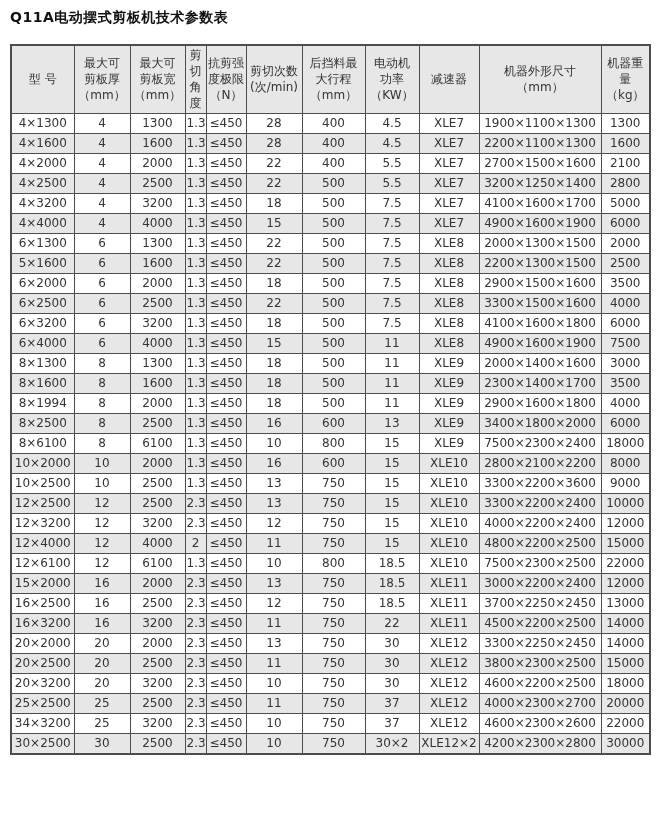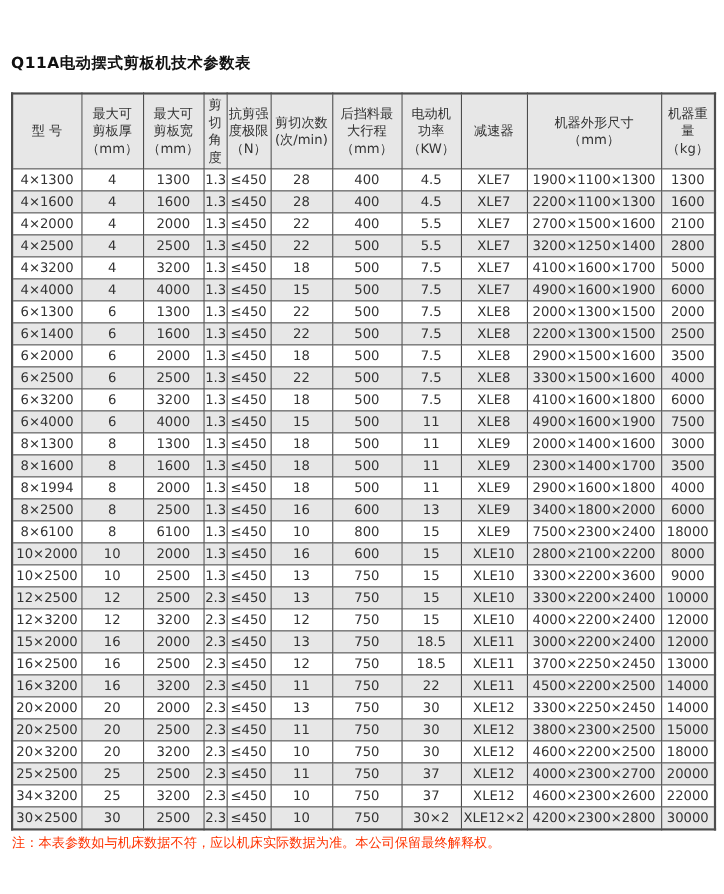--- a/index.html
+++ b/index.html
@@ -23,21 +23,20 @@
     background: #ffffff;
     padding: 6px 8px 0 10px;
     overflow: hidden;
   }
   .title {
     font-size: 14px;
     font-weight: 700;
     color: var(--title-color);
     padding-top: 3px;
     letter-spacing: 0.5px;
-    margin-top: 40px;
   }
   table.spec {
     border-collapse: collapse;
     table-layout: fixed;
     width: 640px;
     margin-top: 17px;
     border: 2px solid var(--border-color);
   }
   table.spec th,
   table.spec td {
@@ -213,21 +212,21 @@
           <td>1.3</td>
           <td>≤450</td>
           <td>22</td>
           <td>500</td>
           <td>7.5</td>
           <td>XLE8</td>
           <td>2000×1300×1500</td>
           <td>2000</td>
         </tr>
         <tr>
-          <td>6×1400</td>
+          <td>5×1600</td>
           <td>6</td>
           <td>1600</td>
           <td>1.3</td>
           <td>≤450</td>
           <td>22</td>
           <td>500</td>
           <td>7.5</td>
           <td>XLE8</td>
           <td>2200×1300×1500</td>
           <td>2500</td>
@@ -395,20 +394,46 @@
           <td>2.3</td>
           <td>≤450</td>
           <td>12</td>
           <td>750</td>
           <td>15</td>
           <td>XLE10</td>
           <td>4000×2200×2400</td>
           <td>12000</td>
         </tr>
         <tr>
+          <td>12×4000</td>
+          <td>12</td>
+          <td>4000</td>
+          <td>2</td>
+          <td>≤450</td>
+          <td>11</td>
+          <td>750</td>
+          <td>15</td>
+          <td>XLE10</td>
+          <td>4800×2200×2500</td>
+          <td>15000</td>
+        </tr>
+        <tr>
+          <td>12×6100</td>
+          <td>12</td>
+          <td>6100</td>
+          <td>1.3</td>
+          <td>≤450</td>
+          <td>10</td>
+          <td>800</td>
+          <td>18.5</td>
+          <td>XLE10</td>
+          <td>7500×2300×2500</td>
+          <td>22000</td>
+        </tr>
+        <tr>
           <td>15×2000</td>
           <td>16</td>
           <td>2000</td>
           <td>2.3</td>
           <td>≤450</td>
           <td>13</td>
           <td>750</td>
           <td>18.5</td>
           <td>XLE11</td>
           <td>3000×2200×2400</td>
@@ -514,14 +539,13 @@
           <td>10</td>
           <td>750</td>
           <td>30×2</td>
           <td>XLE12×2</td>
           <td>4200×2300×2800</td>
           <td>30000</td>
         </tr>
       </tbody>
   </table>
 
-  <div class="note">注：本表参数如与机床数据不符，应以机床实际数据为准。本公司保留最终解释权。</div>
 </div>
 
 </body></html>

